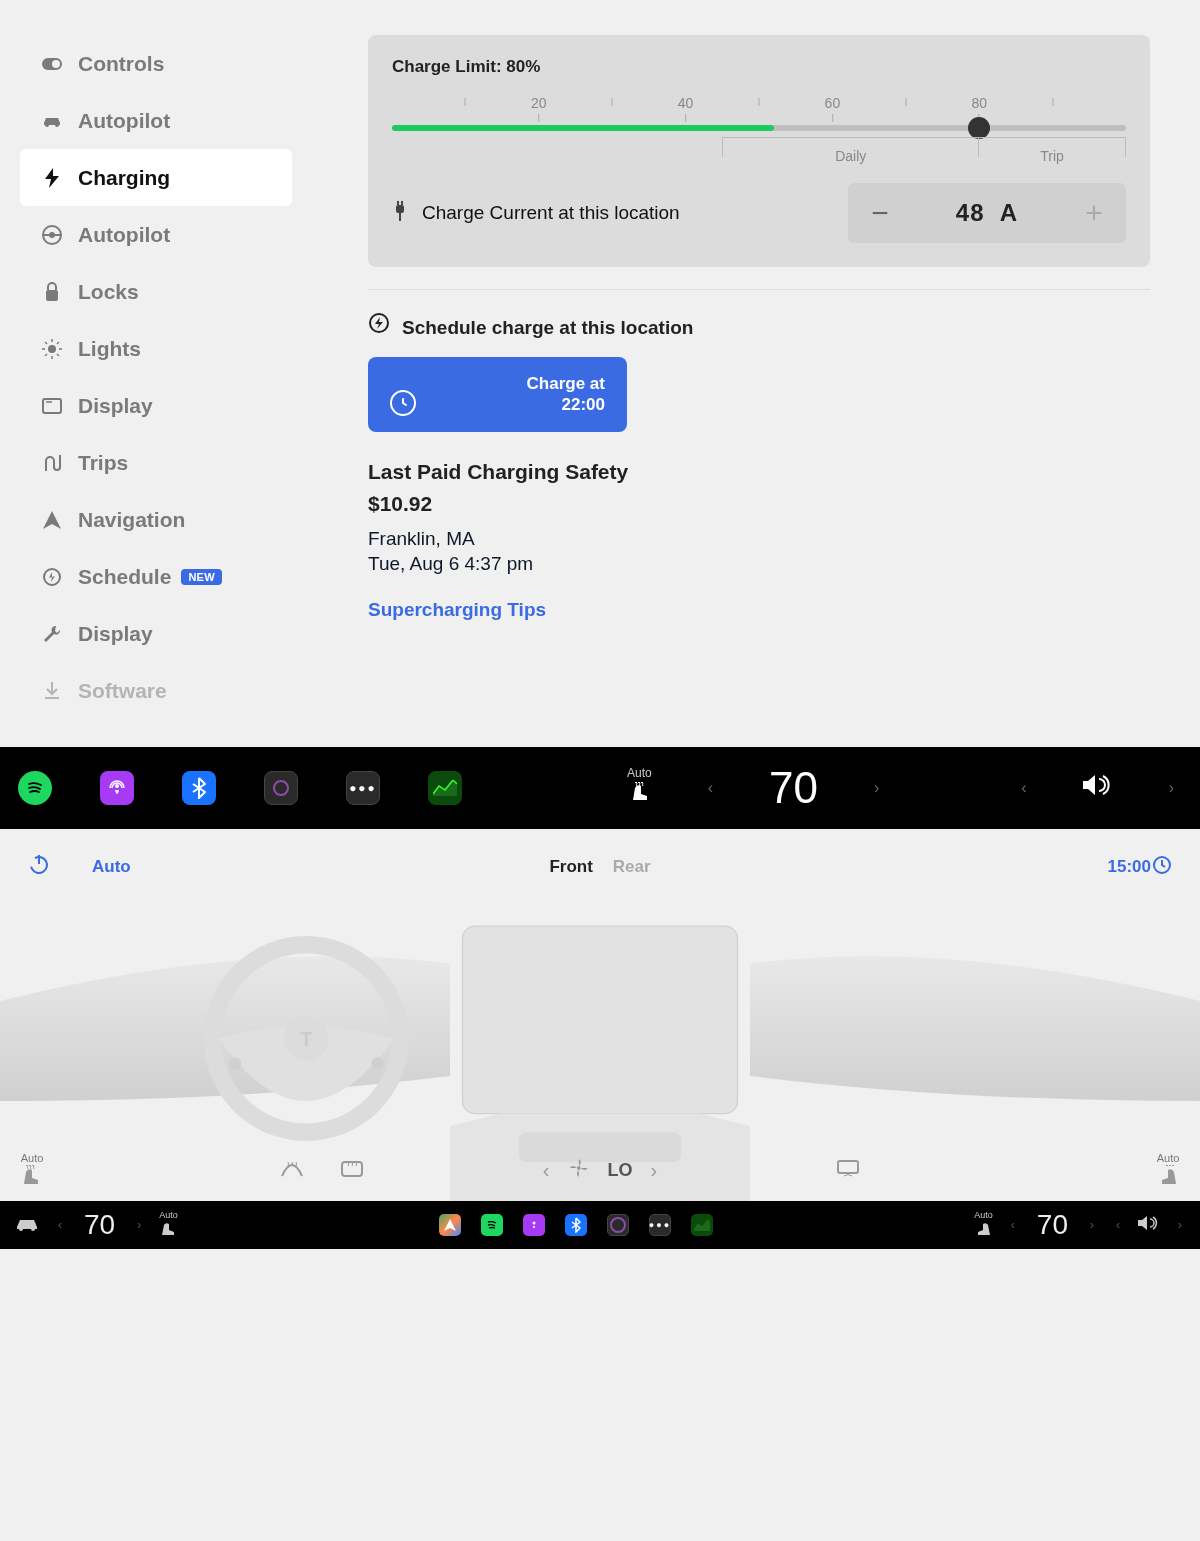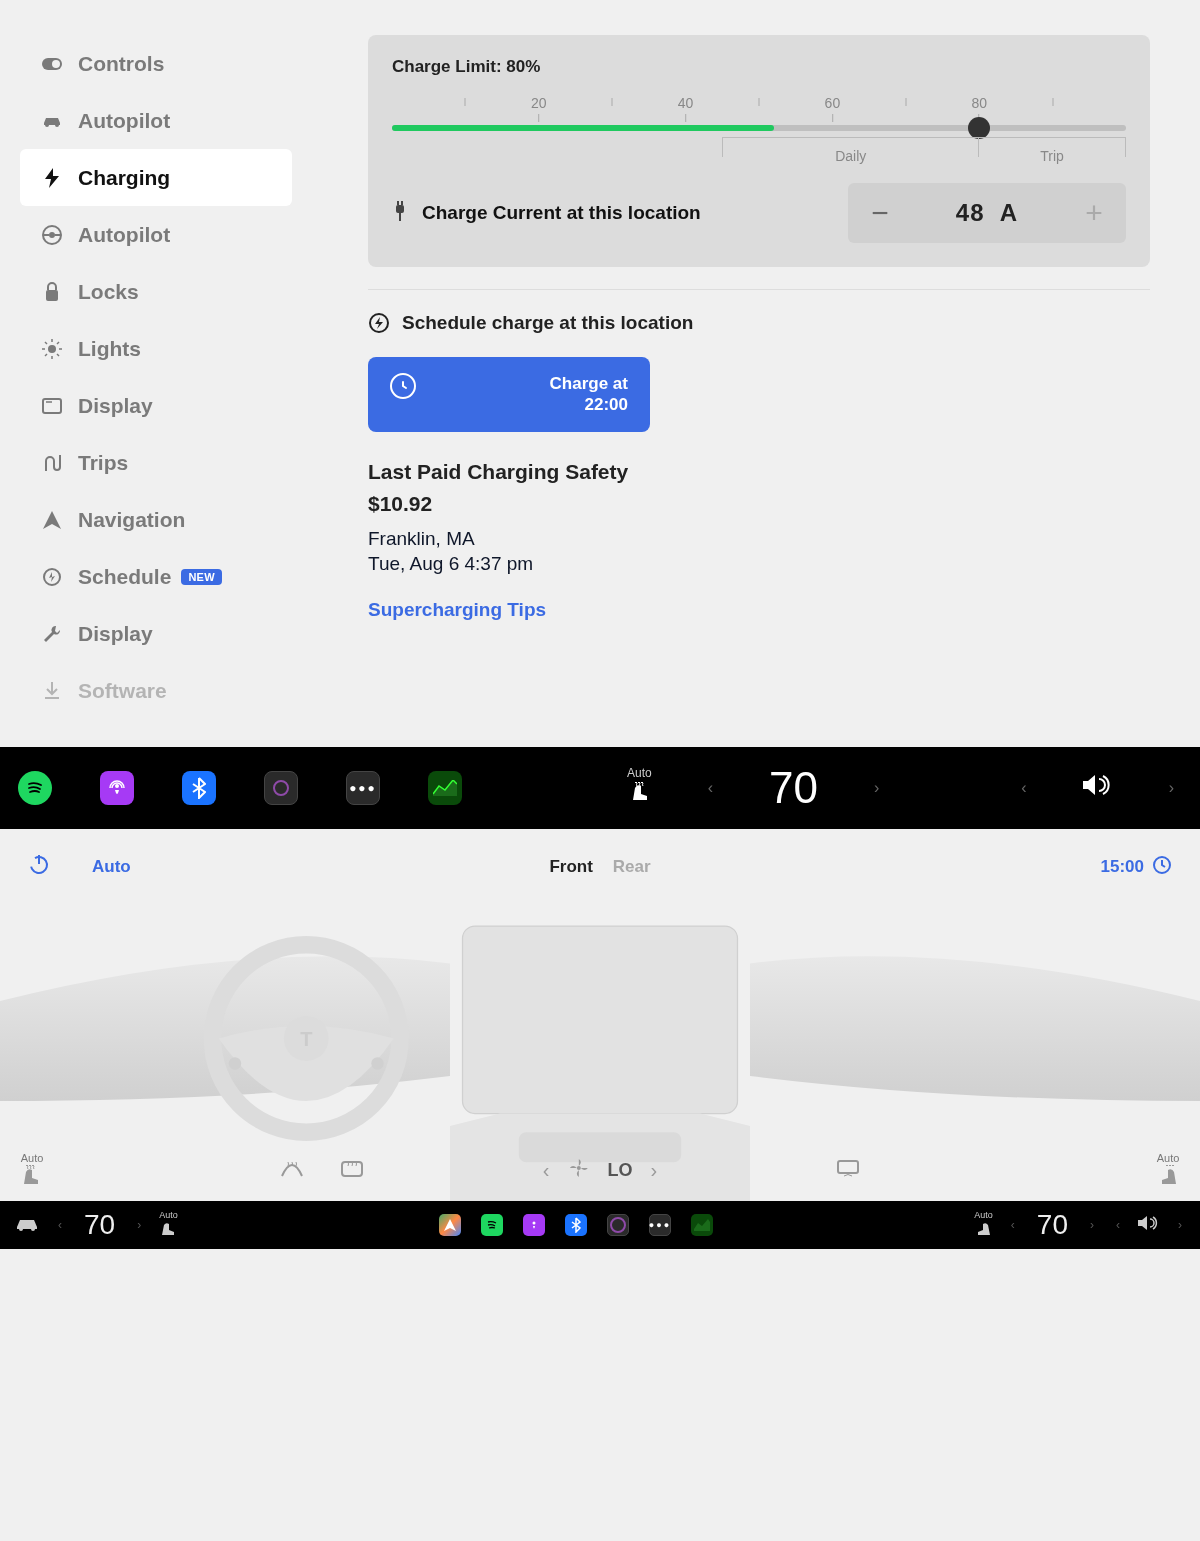--- a/index.html
+++ b/index.html
@@ -30,33 +30,33 @@
 .slider-track { position: relative; height: 6px; background: #bfbfbf; border-radius: 3px; margin-top: 2px; }
 .slider-fill { position:absolute; left:0; top:0; height:100%; background:#1fc95f; border-radius:3px; width:52%; }
 .slider-handle { position:absolute; top:50%; width:22px; height:22px; background:#333; border-radius:50%; transform:translate(-50%,-50%); left:80%; }
 .slider-zones { display:flex; margin-top:10px; font-size:14px; color:#888; }
 .zone-daily { flex:0 0 35%; margin-left:45%; text-align:center; border-top:1px solid #bbb; border-left:1px solid #bbb; border-right:1px solid #bbb; padding-top:6px; height:20px; position:relative; top:-4px;}
 .zone-trip { flex:0 0 20%; text-align:center; border-top:1px solid #bbb; border-right:1px solid #bbb; padding-top:6px; height:20px; position:relative; top:-4px;}
 .zone-daily span, .zone-trip span { position:relative; top:4px; }
 
 .charge-current-row { display:flex; align-items:center; padding: 0 24px 24px; }
 .plug-icon { font-size:18px; color:#444; margin-right:14px; }
-.cc-label { font-size:19px; font-weight:700; color:#111; line-height:1.25; flex:1; }
+.cc-label { font-size:19px; font-weight:400; color:#111; line-height:1.25; flex:1; }
 .stepper { display:flex; align-items:center; background:#d0d0d0; border-radius:6px; height:60px; }
 .step-btn { width:64px; text-align:center; font-size:30px; color:#666; cursor:pointer; user-select:none; }
 .step-val { width:150px; text-align:center; font-size:24px; font-weight:600; color:#222; letter-spacing:1px; }
 
 .open-port { background:#e3e3e3; border-radius:0 0 8px 8px; text-align:center; padding:22px; font-size:19px; font-weight:600; color:#222; cursor:pointer; border-top:1px solid #d4d4d4; }
 
 .divider { height:1px; background:#ddd; margin:22px 0; }
 
-.schedule-row { display:flex; align-items:flex-start; gap:12px; font-size:19px; font-weight:600; color:#222; margin-bottom:18px; }
+.schedule-row { display:flex; align-items:flex-end; gap:12px; font-size:19px; font-weight:600; color:#222; margin-bottom:18px; }
 .sched-icon { font-size:20px; }
 
-.charge-at-btn { background:#3b6be3; color:#fff; border-radius:8px; width:282px; padding:16px 22px; display:flex; align-items:flex-start; cursor:pointer; }
+.charge-at-btn { background:#3b6be3; color:#fff; border-radius:8px; width:259px; padding:16px 22px; display:flex; align-items:flex-end; cursor:pointer; }
 .charge-at-btn .clock { font-size:22px; border:2.5px solid #fff; border-radius:50%; width:26px; height:26px; display:flex; align-items:center; justify-content:center; }
 .charge-at-btn .txt { margin-left:auto; text-align:right; font-size:17px; font-weight:600; line-height:1.25; }
 
 .last-session { margin-top:28px; }
 .ls-title { font-size:21px; font-weight:600; color:#222; margin-bottom:8px; }
 .ls-amount { font-size:21px; font-weight:600; color:#222; margin-bottom:10px; }
 .ls-loc, .ls-time { font-size:19px; color:#0f172a; line-height:1.35; }
 .sc-tips { color:#3b6be3; font-size:19px; font-weight:600; margin-top:22px; cursor:pointer; }
 
 
@@ -78,21 +78,21 @@
 .vol-icon { color:#fff; font-size:26px; }
 
 
 .climate-panel { background:#f0f0f0; height:370px; position:relative; overflow:hidden; margin-top:2px;}
 .cp-header { display:flex; align-items:center; padding:22px 28px; font-size:17px; }
 .cp-power { color:#3b6be3; font-size:22px; cursor:pointer; }
 .cp-auto { color:#3b6be3; font-weight:600; margin-left:42px; cursor:pointer;}
 .cp-tabs { position:absolute; left:50%; transform:translateX(-50%); display:flex; gap:20px; }
 .cp-tab { font-weight:600; color:#aaa; cursor:pointer; }
 .cp-tab.active { color:#222; }
-.cp-time { margin-left:auto; color:#3b6be3; font-weight:600; margin-right:8px;}
+.cp-time { margin-left:auto; color:#3b6be3; font-weight:600; margin-right:1px;}
 .cp-clock { color:#3b6be3; font-size:20px; cursor:pointer;}
 
 .dash-render { position:absolute; bottom:0; left:0; right:0; height:280px; }
 .dash-svg { width:100%; height:100%; }
 
 .cp-footer { position:absolute; bottom:12px; left:0; right:0; display:flex; align-items:center; padding:0 20px; font-size:13px; color:#777; }
 .cp-heat-btn { text-align:center; cursor:pointer; }
 .cp-heat-btn .lbl { font-size:11px; }
 .cp-center-controls { position:absolute; left:50%; transform:translateX(-50%); display:flex; align-items:center; gap:18px; }
 .cp-center-controls .ico { font-size:20px; color:#999; cursor:pointer;}

